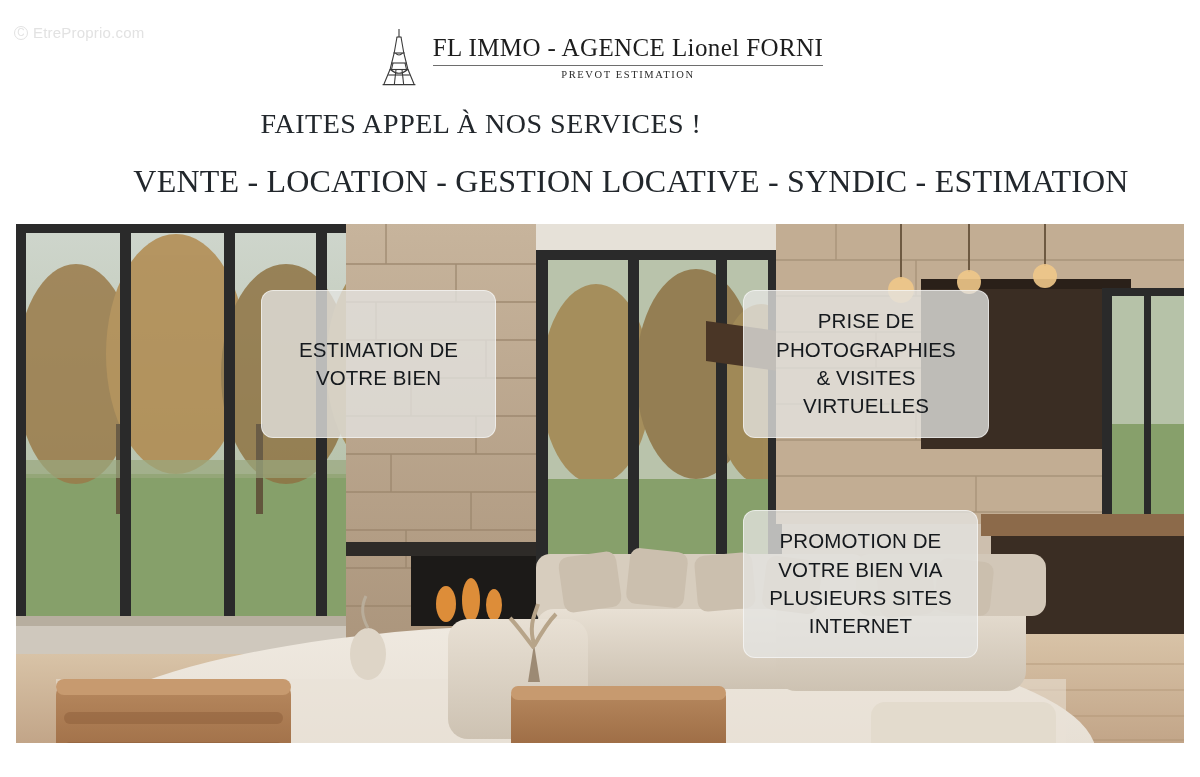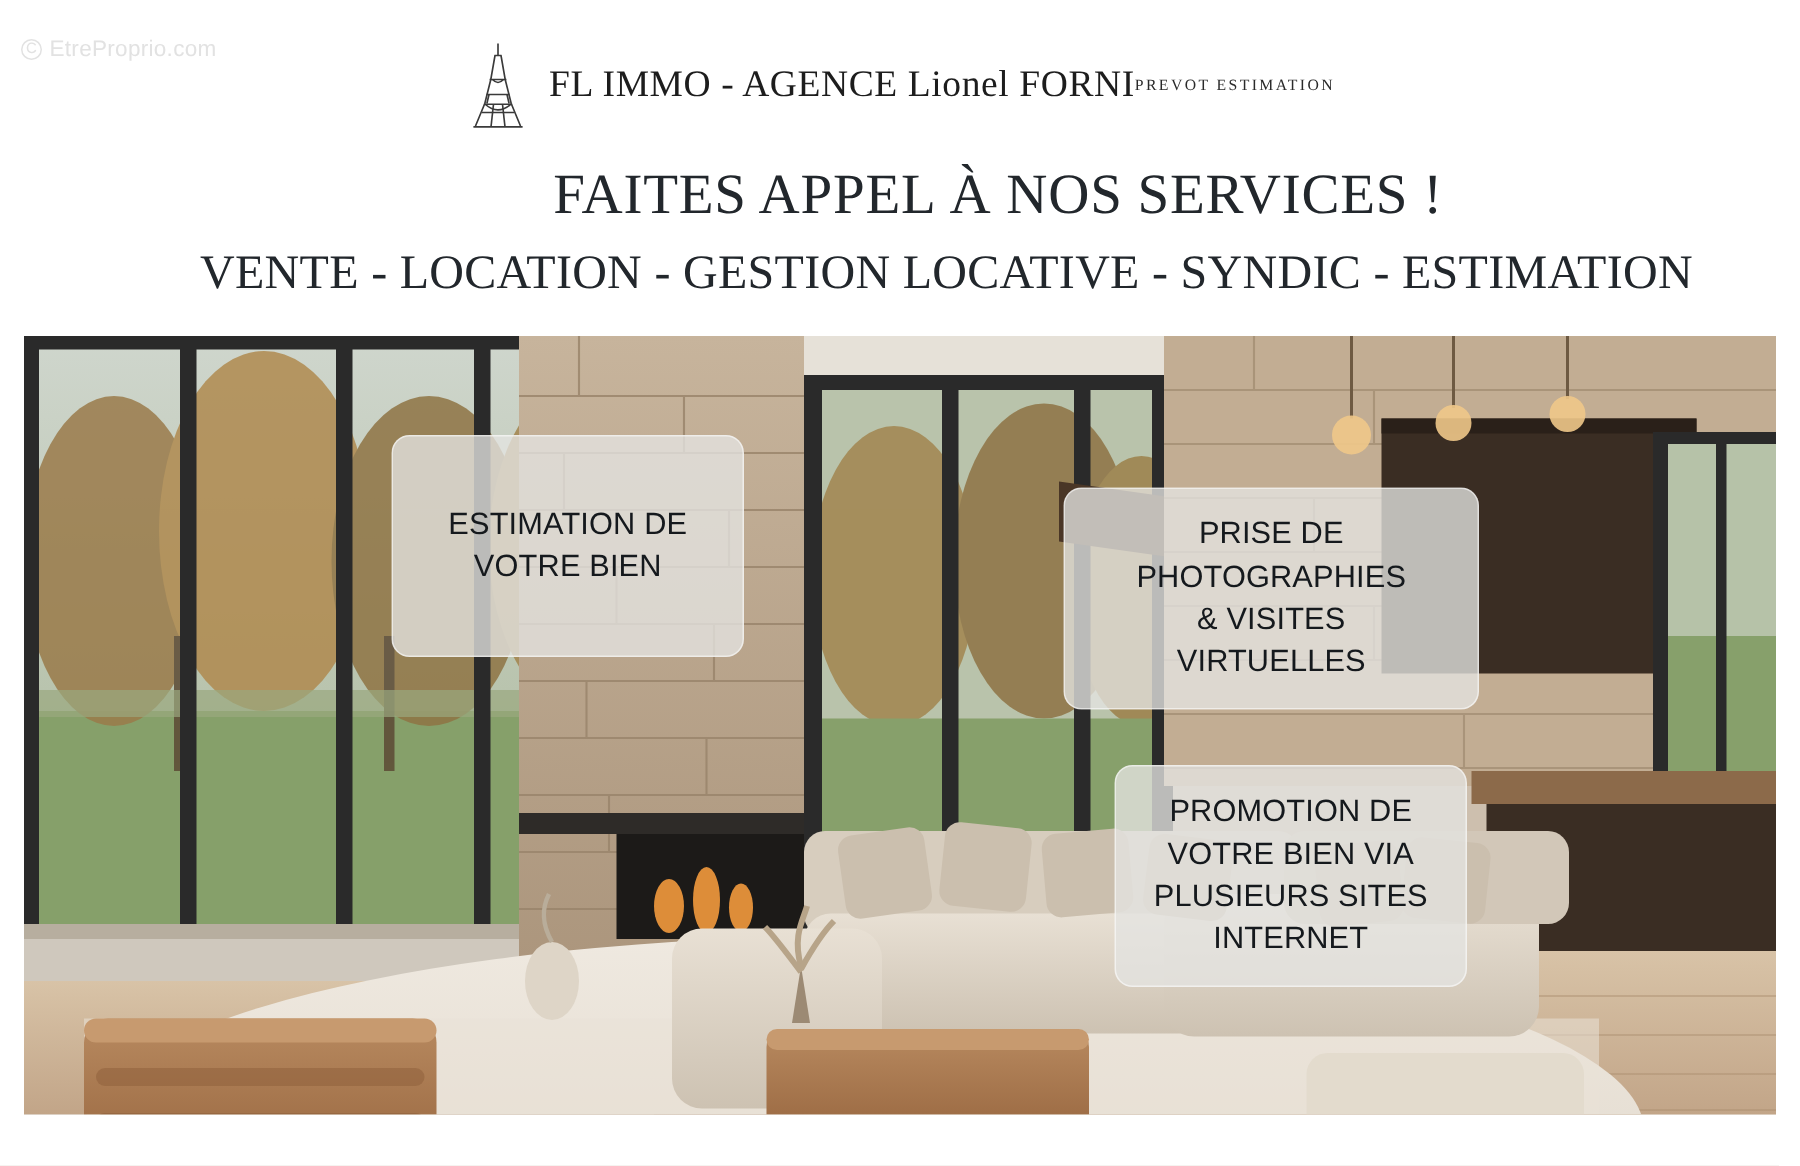--- a/index.html
+++ b/index.html
@@ -58,21 +58,21 @@
     gap: 12px;
   }
   .eiffel {
     width: 44px;
     height: 60px;
     flex: 0 0 auto;
     display: block;
   }
   .brand-block {
     display: flex;
-    flex-direction: row;
+    flex-direction: column;
     align-items: center;
     justify-content: center;
   }
   .brand-main {
     font-family: "Liberation Serif", serif;
     font-size: 25px;
     letter-spacing: .4px;
     color: #1d1d1d;
     white-space: nowrap;
   }
@@ -89,23 +89,23 @@
     color: #2a2a2a;
     white-space: nowrap;
   }
 
   
   .headline {
     position: absolute;
     top: 108px;
     left: 0;
     width: 962px;
-    text-align: right;
+    text-align: center;
     font-family: "Liberation Serif", serif;
-    font-size: 38px;
+    font-size: 28px;
     font-weight: 400;
     letter-spacing: .5px;
     color: #22272c;
   }
   .subheadline {
     position: absolute;
     top: 163px;
     left: 0;
     width: 1200px;
     text-align: center;
@@ -144,21 +144,21 @@
     display: flex;
     align-items: center;
     justify-content: center;
     text-align: center;
     padding: 8px 10px;
     letter-spacing: .1px;
   }
   .card span { display: block; width: 100%; white-space: pre-line; }
 
   .card-estimation   { left: 245px; top: 66px;  width: 235px; height: 148px; }
-  .card-photos       { left: 693px; top: 66px;  width: 277px; height: 148px; margin-top: 35px; }
+  .card-photos       { left: 727px; top: 66px;  width: 246px; height: 148px; }
   .card-conseil      { left: 245px; top: 286px; width: 235px; height: 148px; }
   .card-promotion    { left: 727px; top: 286px; width: 235px; height: 148px; }
 </style>
 </head>
 <body>
 
 <div class="page">
 
   <div class="watermark">
     <span class="wm-c">C</span>

